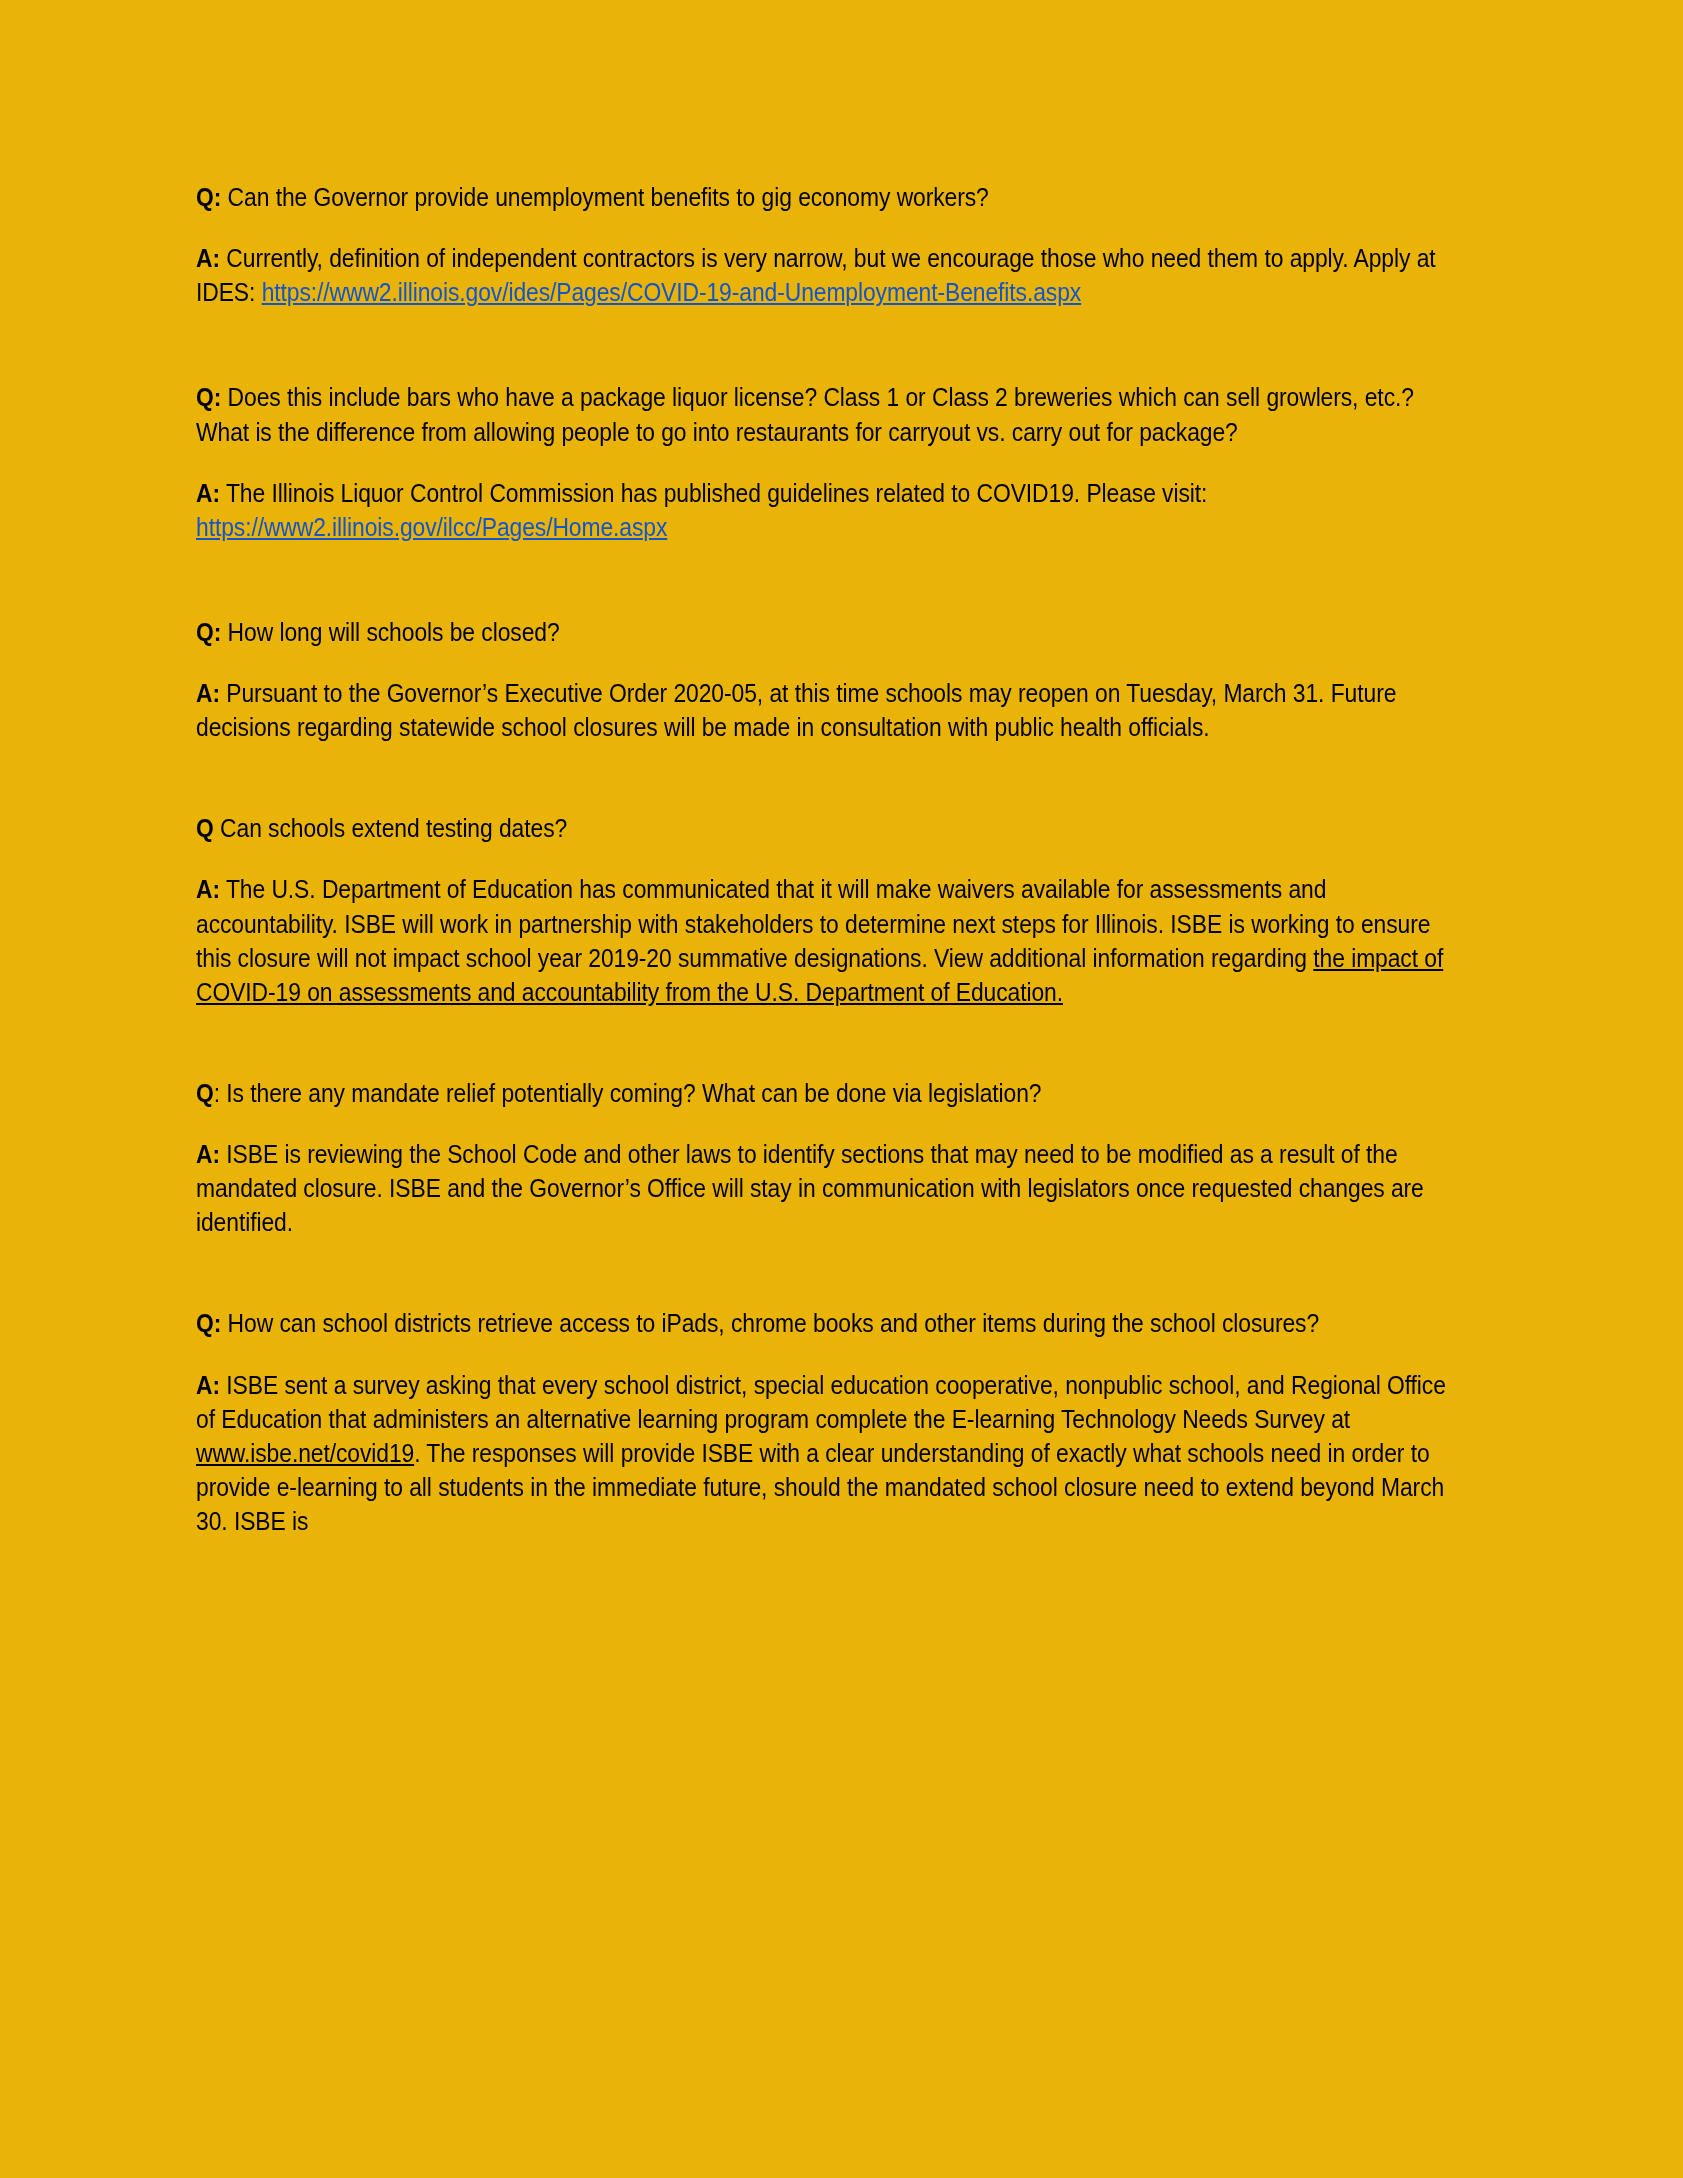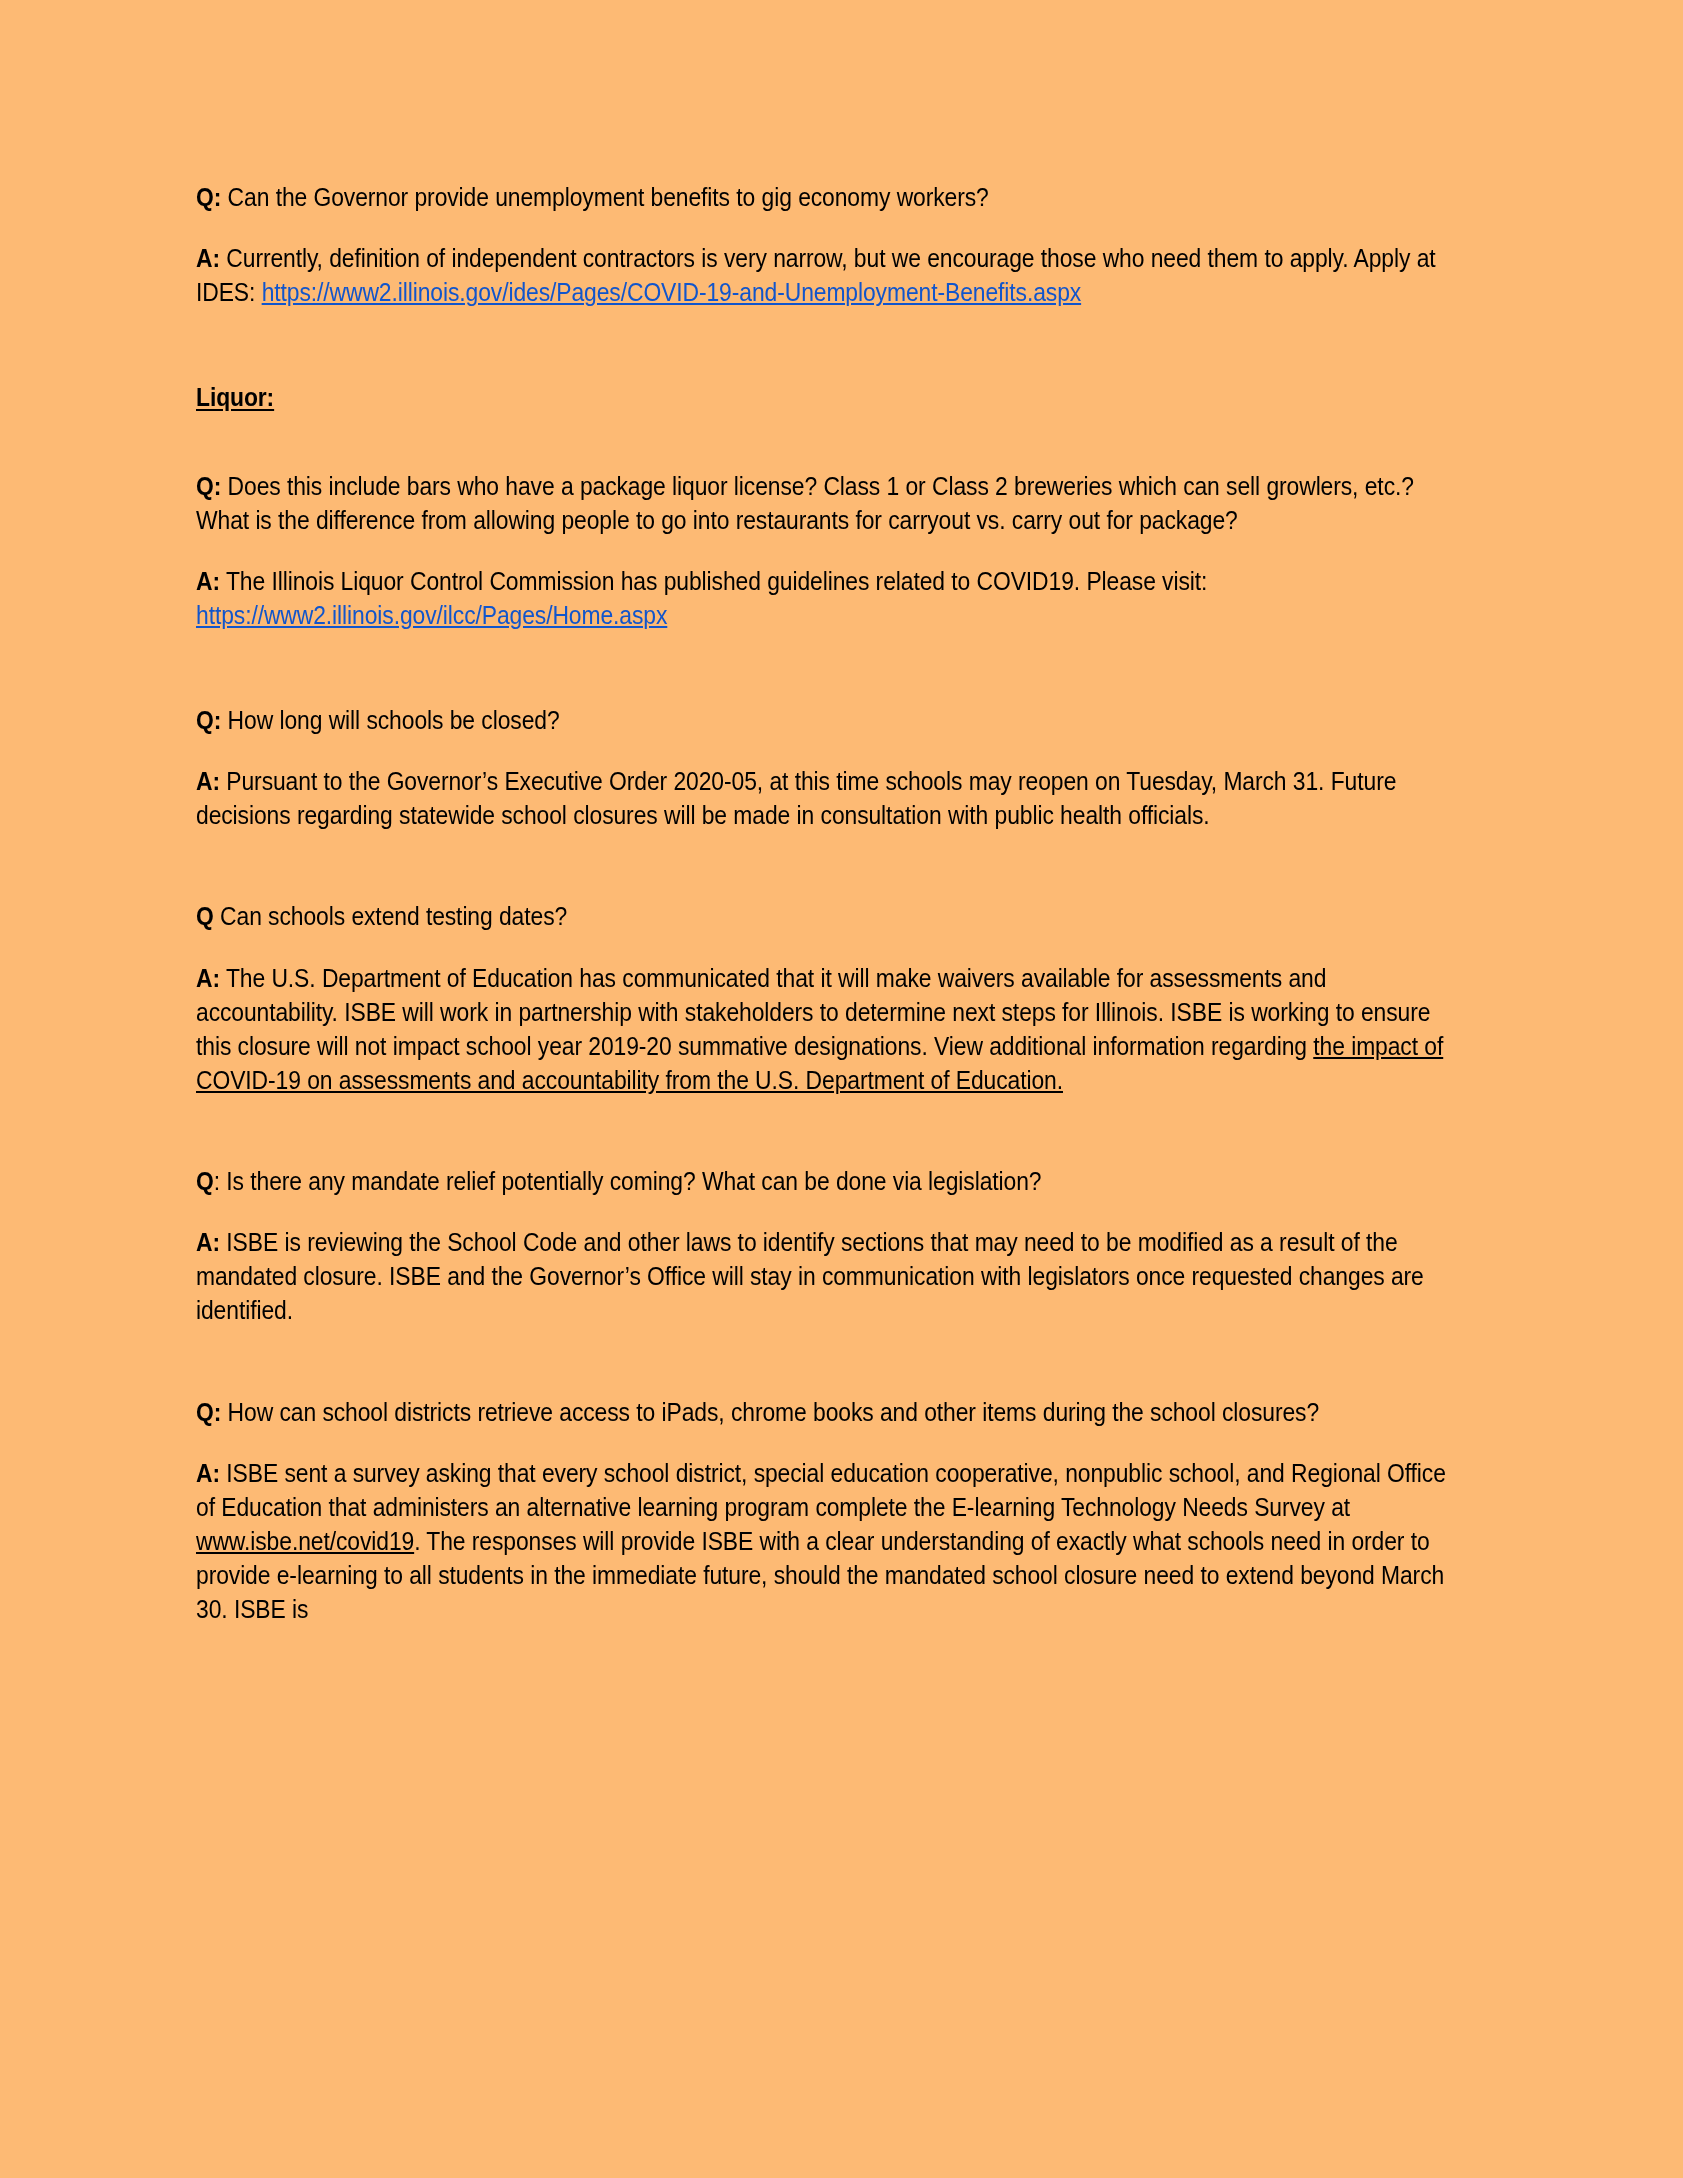--- a/index.html
+++ b/index.html
@@ -11,21 +11,21 @@
     width: 1683px;
     height: 2178px;
     font-family: "Liberation Sans", sans-serif;
     color: #000000;
     overflow: hidden;
   }
   .page {
     position: relative;
     width: 1683px;
     height: 2178px;
-    background: #fdba74;
+    background: #eab308;
     box-sizing: border-box;
   }
   .content {
     position: absolute;
     left: 196px;
     top: 180px;
     width: 1257px;
   }
   p.para {
     margin: 0 0 27px 0;
@@ -79,21 +79,20 @@
   }
 </style>
 </head>
 <body>
 
 <div class="page">
   <div class="content" id="doc-body">
       <p class="para"><span class="lbl">Q:</span><span> Can the Governor provide unemployment benefits to gig economy workers?</span></p>
       <p class="para"><span class="lbl">A:</span><span> Currently, definition of independent contractors is very narrow, but we encourage those who need them to apply. Apply at IDES: </span><a class="weblink" href="#">https://www2.illinois.gov/ides/Pages/COVID-19-and-Unemployment-Benefits.aspx</a></p>
       <div class="sec-gap"></div>
-      <div class="heading-wrap"><h2 class="heading">Liquor:</h2></div>
       <p class="para"><span class="lbl">Q:</span><span> Does this include bars who have a package liquor license?  Class 1 or Class 2 breweries which can sell growlers, etc.? What is the difference from allowing people to go into restaurants for carryout vs. carry out for package?</span></p>
       <p class="para"><span class="lbl">A:</span><span> The Illinois Liquor Control Commission has published guidelines related to COVID19. Please visit: </span><a class="weblink" href="#">https://www2.illinois.gov/ilcc/Pages/Home.aspx</a></p>
       <div class="sec-gap"></div>
       <p class="para"><span class="lbl">Q:</span><span> How long will schools be closed?</span></p>
       <p class="para"><span class="lbl">A:</span><span> Pursuant to the Governor’s Executive Order 2020-05, at this time schools may reopen on Tuesday, March 31. Future decisions regarding statewide school closures will be made in consultation with public health officials.</span></p>
       <div class="qa-gap"></div>
       <p class="para"><span class="lbl-light">Q</span><span> Can schools extend testing dates?</span></p>
       <p class="para"><span class="lbl">A:</span><span> The U.S. Department of Education has communicated that it will make waivers available for assessments and accountability. ISBE will work in partnership with stakeholders to determine next steps for Illinois. ISBE is working to ensure this closure will not impact school year 2019-20 summative designations. View additional information regarding </span><a class="textlink" href="#">the impact of COVID-19 on assessments and accountability from the U.S. Department of Education.</a></p>
       <div class="qa-gap"></div>
       <p class="para"><span class="lbl-light">Q</span><span>: Is there any mandate relief potentially coming? What can be done via legislation?</span></p>

